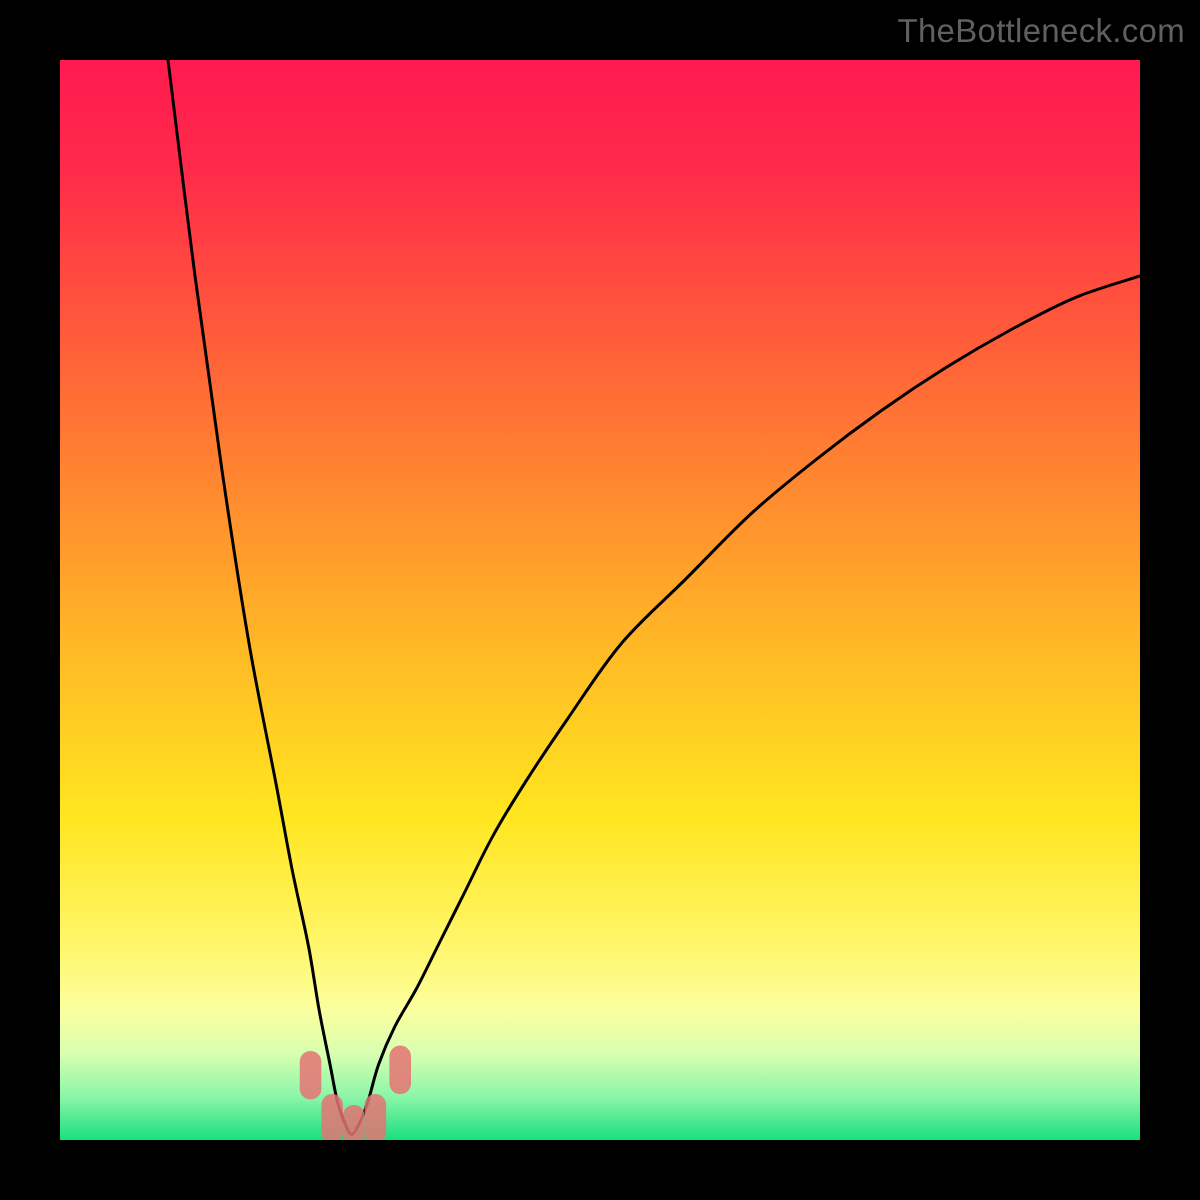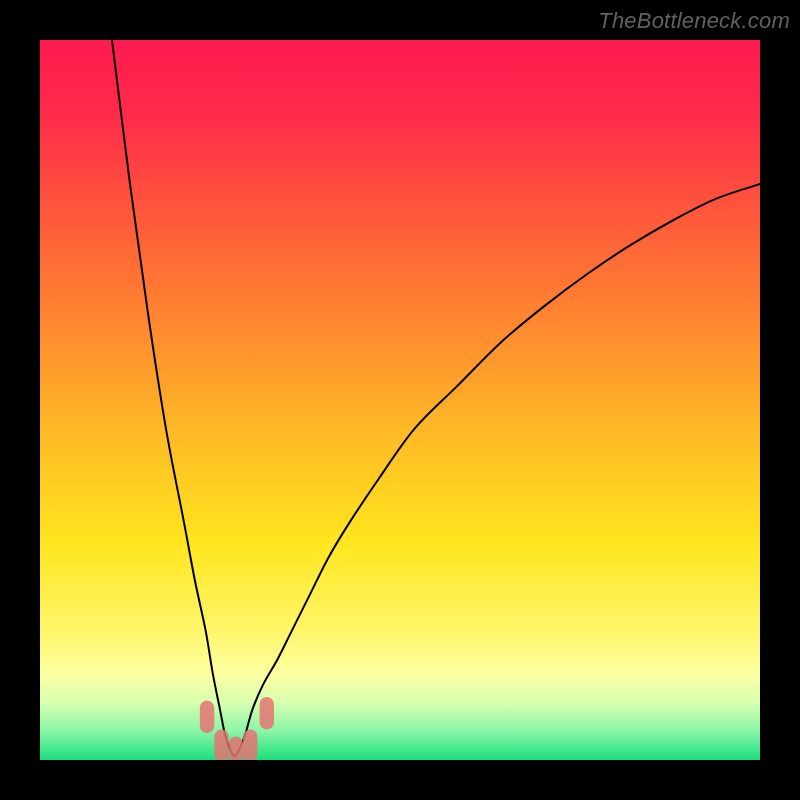--- a/index.html
+++ b/index.html
@@ -27,21 +27,20 @@
     height: 720px;
   }
   .watermark {
     position: absolute;
     top: 8px;
     right: 10px;
     color: #606060;
     font-size: 22px;
     letter-spacing: 0.2px;
     font-weight: 500;
-    font-style: italic;
   }
 </style>
 </head>
 <body>
 
 <div class="frame">
   <div class="watermark">TheBottleneck.com</div>
 
   <svg class="plot-area" viewBox="0 0 720 720" preserveAspectRatio="none">
     <defs>

